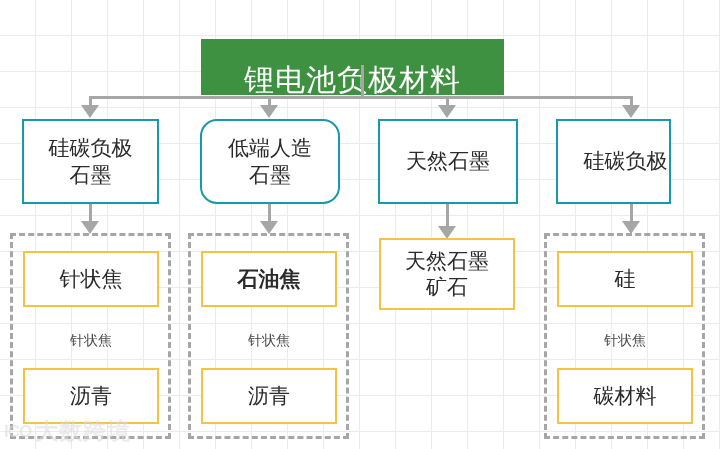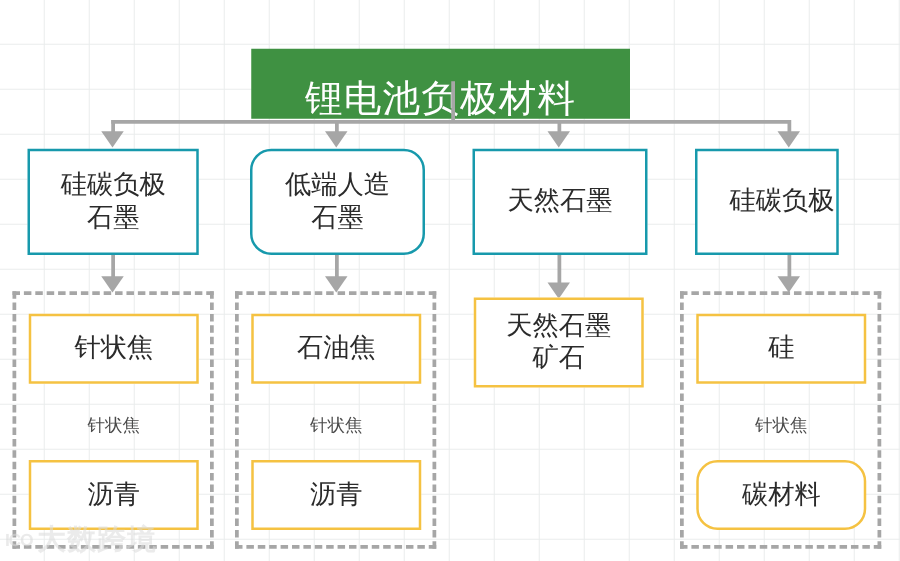--- a/index.html
+++ b/index.html
@@ -88,25 +88,25 @@
   }
   .orange-box .label {
     color: #2b2b2b;
     font-size: 21px;
     line-height: 1.26;
     text-align: center;
     white-space: pre-line;
   }
   .ob-c1a { left: 23px;  top: 251px; width: 136px; height: 56px; }
   .ob-c1b { left: 23px;  top: 368px; width: 136px; height: 56px; }
-  .ob-c2a { left: 201px; top: 251px; width: 136px; height: 56px; }
+  .ob-c2a { left: 201px; top: 251px; width: 136px; height: 56px; font-weight: bold; }
   .ob-c2b { left: 201px; top: 368px; width: 136px; height: 56px; }
   .ob-c3a { left: 379px; top: 238px; width: 136px; height: 72px; }
   .ob-c4a { left: 557px; top: 251px; width: 136px; height: 56px; }
-  .ob-c4b { left: 557px; top: 368px; width: 136px; height: 56px; border-radius: 17px; }
+  .ob-c4b { left: 557px; top: 368px; width: 136px; height: 56px; }
 
   
   .mid-label {
     position: absolute;
     width: 136px;
     text-align: center;
     color: #4a4a4a;
     font-size: 14px;
     line-height: 1;
   }
@@ -135,21 +135,21 @@
     position: absolute;
     left: 4px;
     bottom: 2px;
     display: flex;
     align-items: center;
     gap: 4px;
     opacity: 0.55;
     pointer-events: none;
   }
   .watermark .wm-mark {
-    font-size: 14px;
+    font-size: 17px;
     color: #d9d9d9;
     letter-spacing: -1px;
     font-weight: bold;
   }
   .watermark .wm-text {
     font-size: 23px;
     color: #dcdcdc;
     font-weight: bold;
     letter-spacing: 1px;
   }

